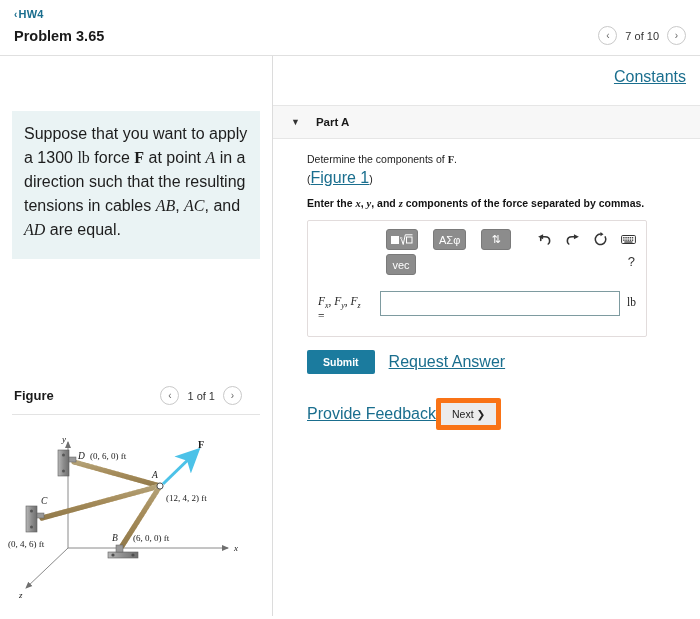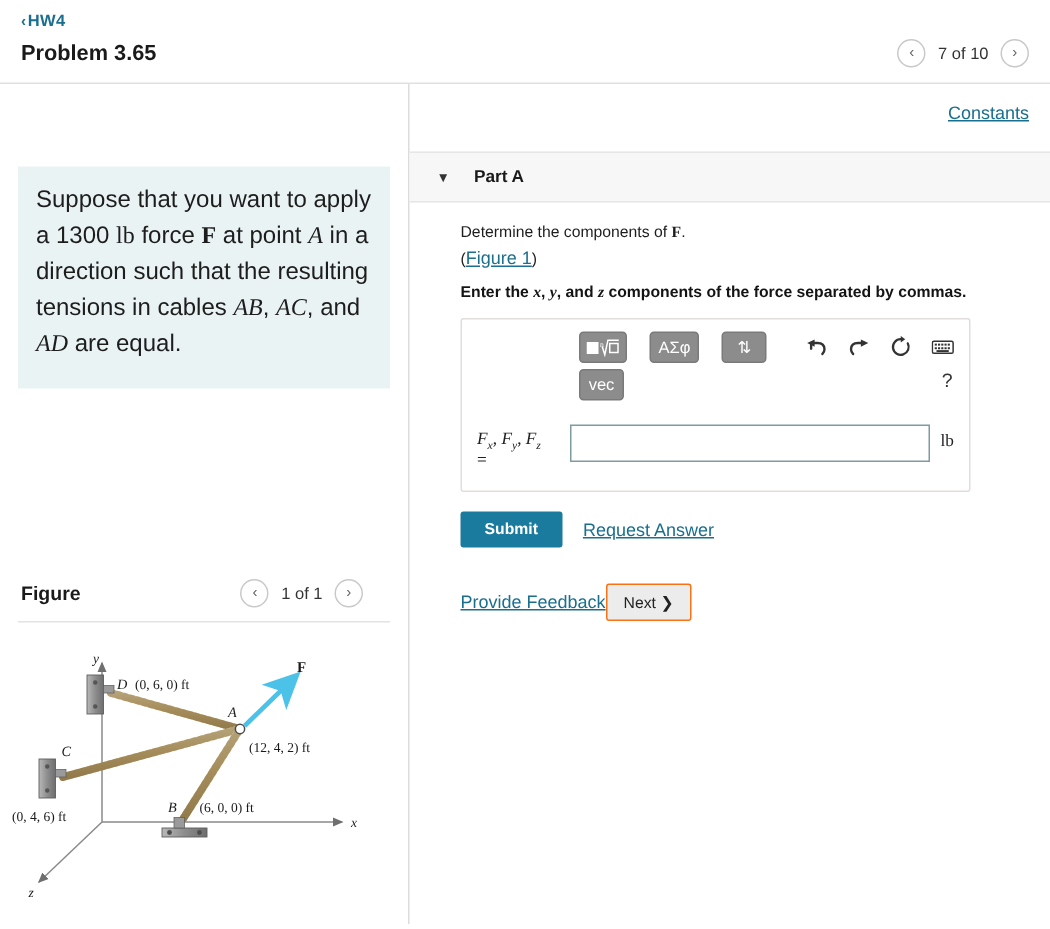--- a/index.html
+++ b/index.html
@@ -61,21 +61,21 @@
   }
   #figure-label { font-size: 13px; font-weight: bold; color: #1a1a1a; }
   #figure-rule {
     position: absolute; top: 358px; left: 12px; right: 12px;
     height: 1px; background: #e3e3e3;
   }
   #figure-wrap { position: absolute; top: 372px; left: 0; width: 272px; }
 
   
   #constants-row { text-align: right; padding: 12px 14px 0 14px; }
-  a.link { color: #1a6e8e; text-decoration: underline; cursor: pointer; font-size: 12px; }
+  a.link { color: #1a6e8e; text-decoration: underline; cursor: pointer; font-size: 16px; }
   #part-a-header {
     margin-top: 19px;
     background: #f7f7f7;
     border-top: 1px solid #e6e6e6;
     border-bottom: 1px solid #e6e6e6;
     height: 34px;
     display: flex; align-items: center; gap: 16px;
     padding-left: 18px;
   }
   .caret { font-size: 9px; color: #333; }
@@ -124,21 +124,21 @@
     background: #1b7b9e; color: #fff; border: none; border-radius: 2px;
     font-size: 10.5px; font-weight: bold; padding: 6px 16px; cursor: pointer;
     font-family: "Liberation Sans", sans-serif;
   }
 
   #footer-row {
     display: flex; align-items: center; justify-content: flex-start;
     padding: 24px 14px 0 34px;
   }
   #next-btn {
-    background: #ececec; border: 1px solid #f97316; border-radius: 2px;
+    background: #ececec; border: 5px solid #f97316; border-radius: 2px;
     font-size: 10.5px; color: #222; padding: 5px 11px; cursor: pointer;
     font-family: "Liberation Sans", sans-serif;
   }
 </style>
 </head>
 <body>
 
 <div id="topbar">
   <a id="back-link">
     <span class="chev">‹</span><span>HW4</span>

